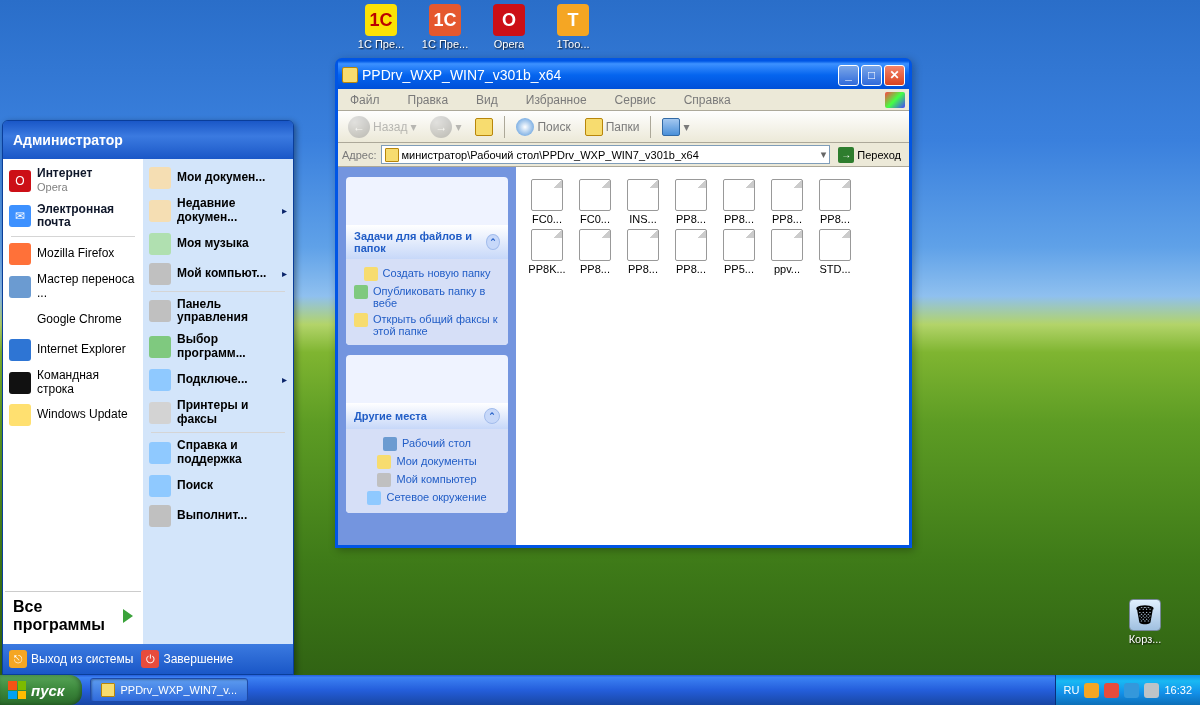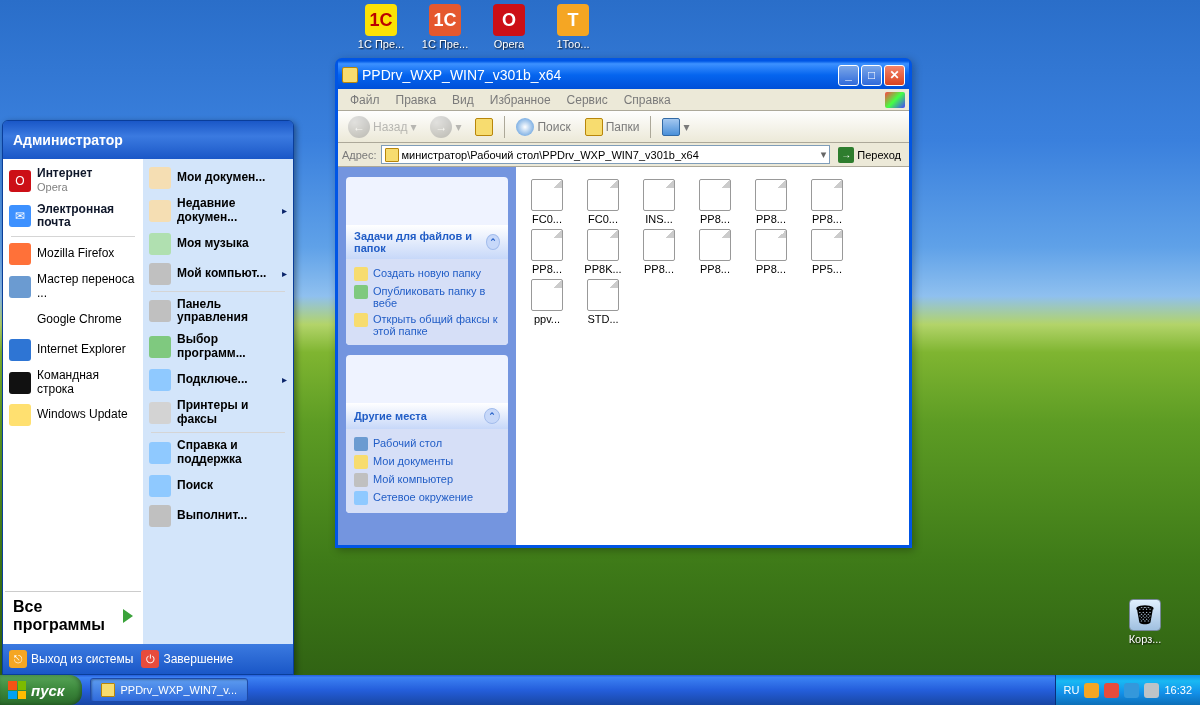--- a/index.html
+++ b/index.html
@@ -57,21 +57,21 @@
   background:#ece9d8; box-shadow:2px 2px 8px rgba(0,0,0,.3);
   display:flex; flex-direction:column;
 }
 .ex-title{height:28px;background:linear-gradient(to bottom,#0058e5 0%,#3d91ff 10%,#0565ef 50%,#0050d8 100%);
   display:flex;align-items:center;padding:0 4px;color:#fff;font-size:14px;}
 .ex-title .fico{width:16px;height:16px;background:#f7dc6f;border:1px solid #b8860b;border-radius:2px;margin-right:4px;}
 .ex-title .ttl{flex:1;}
 .ex-title .wbtn{width:21px;height:21px;margin-left:2px;border:1px solid #fff;border-radius:3px;display:flex;align-items:center;justify-content:center;font-size:12px;font-weight:bold;cursor:pointer;}
 .wbtn.min,.wbtn.max{background:linear-gradient(#7ba7e8,#2f6adb);color:#fff;}
 .wbtn.close{background:linear-gradient(#f4846a,#d9431f);color:#fff;}
-.ex-menu{height:22px;background:#ece9d8;border-bottom:1px solid #aca899;display:flex;align-items:center;padding:0 4px;font-size:12px;color:#7a7a7a;}
+.ex-menu{height:22px;background:#ece9d8;border-bottom:1px solid #aca899;display:flex;align-items:center;padding:0 4px;font-size:12px;color:#7a7a7a;gap:12px;}
 .ex-menu span{padding:2px 8px;cursor:pointer;}
 .ex-menu .flag{margin-left:auto;width:20px;height:16px;background:linear-gradient(135deg,#f44,#4f4 50%,#44f);border-radius:2px;}
 .ex-tool{height:32px;background:linear-gradient(#fefefe,#ece9d8);border-bottom:1px solid #aca899;display:flex;align-items:center;padding:0 4px;font-size:12px;gap:2px;}
 .tb{display:flex;align-items:center;gap:3px;padding:2px 5px;border:1px solid transparent;border-radius:3px;cursor:pointer;color:#7a7a7a;}
 .tb.dim{opacity:.5;}
 .tb .cir{width:22px;height:22px;border-radius:50%;background:radial-gradient(circle at 30% 30%,#7fc97f,#2e7d2e);display:flex;align-items:center;justify-content:center;color:#fff;font-size:12px;}
 .tb .cir.gray{background:radial-gradient(circle at 30% 30%,#ccc,#888);}
 .tsep{width:1px;height:22px;background:#aca899;margin:0 3px;}
 .tico{width:18px;height:18px;border-radius:2px;}
 .ex-addr{height:24px;background:#ece9d8;border-bottom:1px solid #aca899;display:flex;align-items:center;padding:0 4px;font-size:11px;gap:4px;}
@@ -79,23 +79,23 @@
 .ex-addr .abox{flex:1;height:19px;background:#fff;border:1px solid #7f9db9;display:flex;align-items:center;padding:0 3px;gap:3px;}
 .ex-addr .abox .fico2{width:14px;height:14px;background:#f7dc6f;border:1px solid #b8860b;border-radius:1px;}
 .ex-addr .gobtn{display:flex;align-items:center;gap:3px;padding:1px 4px;cursor:pointer;}
 .ex-addr .gobtn .gic{width:16px;height:16px;background:#2e7d2e;border-radius:2px;display:flex;align-items:center;justify-content:center;color:#fff;font-size:10px;}
 .ex-body{flex:1;display:flex;background:#fff;overflow:hidden;}
 .ex-side{width:178px;background:#7495df;padding:10px 8px;display:flex;flex-direction:column;gap:10px;overflow:auto;}
 .panel{background:#eff3ff;border-radius:4px;overflow:hidden;font-size:11px;}
 .panel .ph{background:linear-gradient(#fff,#c7d8f9);padding:5px 8px;font-weight:bold;color:#215dc6;display:flex;align-items:center;cursor:pointer;margin-top:48px;}
 .panel .ph .chev{margin-left:auto;width:16px;height:16px;border-radius:50%;background:#c7d8f9;border:1px solid #a2bcec;display:flex;align-items:center;justify-content:center;font-size:9px;color:#215dc6;}
 .panel .pb{padding:6px 8px;background:#d6dff7;}
-.panel .pb .pitem{display:flex;align-items:flex-start;gap:5px;padding:2px 0;color:#215dc6;cursor:pointer;}
+.panel .pb .pitem{display:flex;align-items:flex-start;gap:5px;padding:2px 0;color:#215dc6;cursor:pointer;justify-content:center;}
 .panel .pb .pitem .pico{width:14px;height:14px;border-radius:2px;flex-shrink:0;}
-.ex-files{flex:1;padding:12px 8px;display:flex;flex-wrap:wrap;align-content:flex-start;gap:4px 10px;}
+.ex-files{flex:1;padding:12px 8px;display:flex;flex-wrap:wrap;align-content:flex-start;gap:4px 2px;}
 .file{width:46px;display:flex;flex-direction:column;align-items:center;cursor:pointer;font-size:11px;}
 .file .fic{width:32px;height:32px;background:#fff;border:1px solid #999;border-radius:2px;position:relative;display:flex;align-items:center;justify-content:center;font-size:9px;color:#444;}
 .file .fic::before{content:"";position:absolute;top:0;right:0;width:8px;height:8px;background:linear-gradient(135deg,#fff 50%,#ccc 50%);}
 .file .flbl{margin-top:2px;white-space:nowrap;overflow:hidden;text-overflow:ellipsis;max-width:46px;}
 
 
 .taskbar{position:absolute;left:0;bottom:0;width:100%;height:30px;background:linear-gradient(to bottom,#245edb 0%,#3c81f3 8%,#245edb 50%,#1846a3 100%);display:flex;align-items:center;}
 .start-btn{height:30px;padding:0 18px 0 8px;background:linear-gradient(to bottom,#57a557 0%,#3c883c 50%,#2a6b2a 100%);border-radius:0 12px 12px 0;display:flex;align-items:center;gap:5px;color:#fff;font-weight:bold;font-style:italic;font-size:15px;cursor:pointer;box-shadow:inset -2px 0 4px rgba(0,0,0,.3);}
 .start-btn .winlogo{width:18px;height:18px;display:grid;grid-template:1fr 1fr/1fr 1fr;gap:1px;}
 .start-btn .winlogo span:nth-child(1){background:#f65314;}

